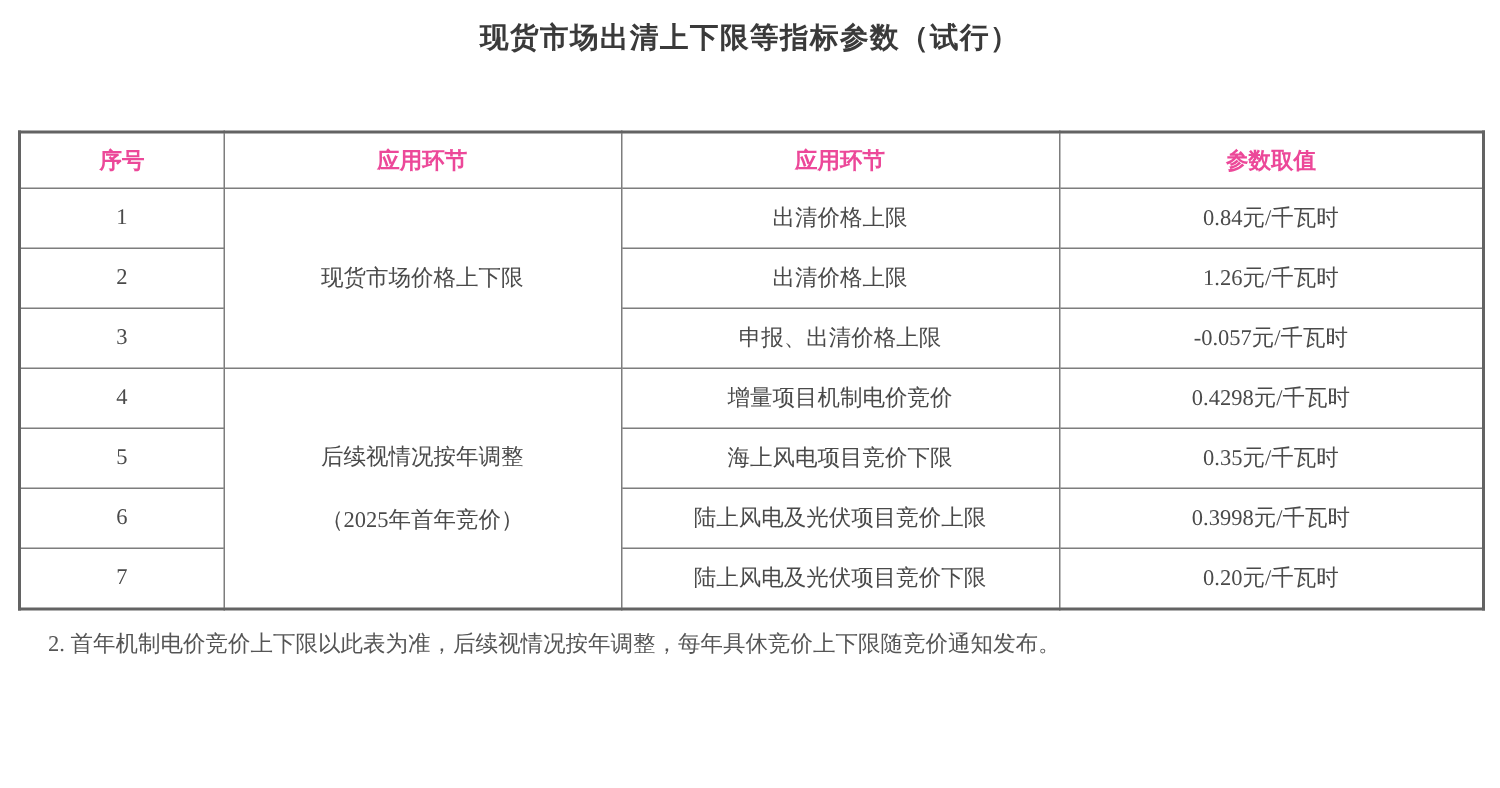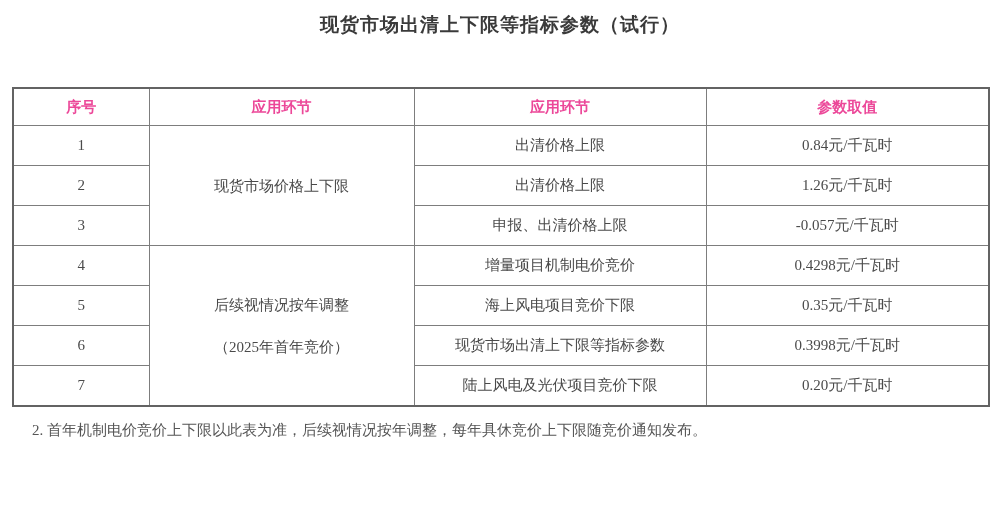--- a/index.html
+++ b/index.html
@@ -108,21 +108,21 @@
       <td>增量项目机制电价竞价</td>
       <td>0.4298元/千瓦时</td>
     </tr>
     <tr>
       <td>5</td>
       <td>海上风电项目竞价下限</td>
       <td>0.35元/千瓦时</td>
     </tr>
     <tr>
       <td>6</td>
-      <td>现货市场出清上下限等指标参数</td>
+      <td>陆上风电及光伏项目竞价上限</td>
       <td>0.3998元/千瓦时</td>
     </tr>
     <tr>
       <td>7</td>
       <td>陆上风电及光伏项目竞价下限</td>
       <td>0.20元/千瓦时</td>
     </tr>
   </tbody>
 </table>
 

